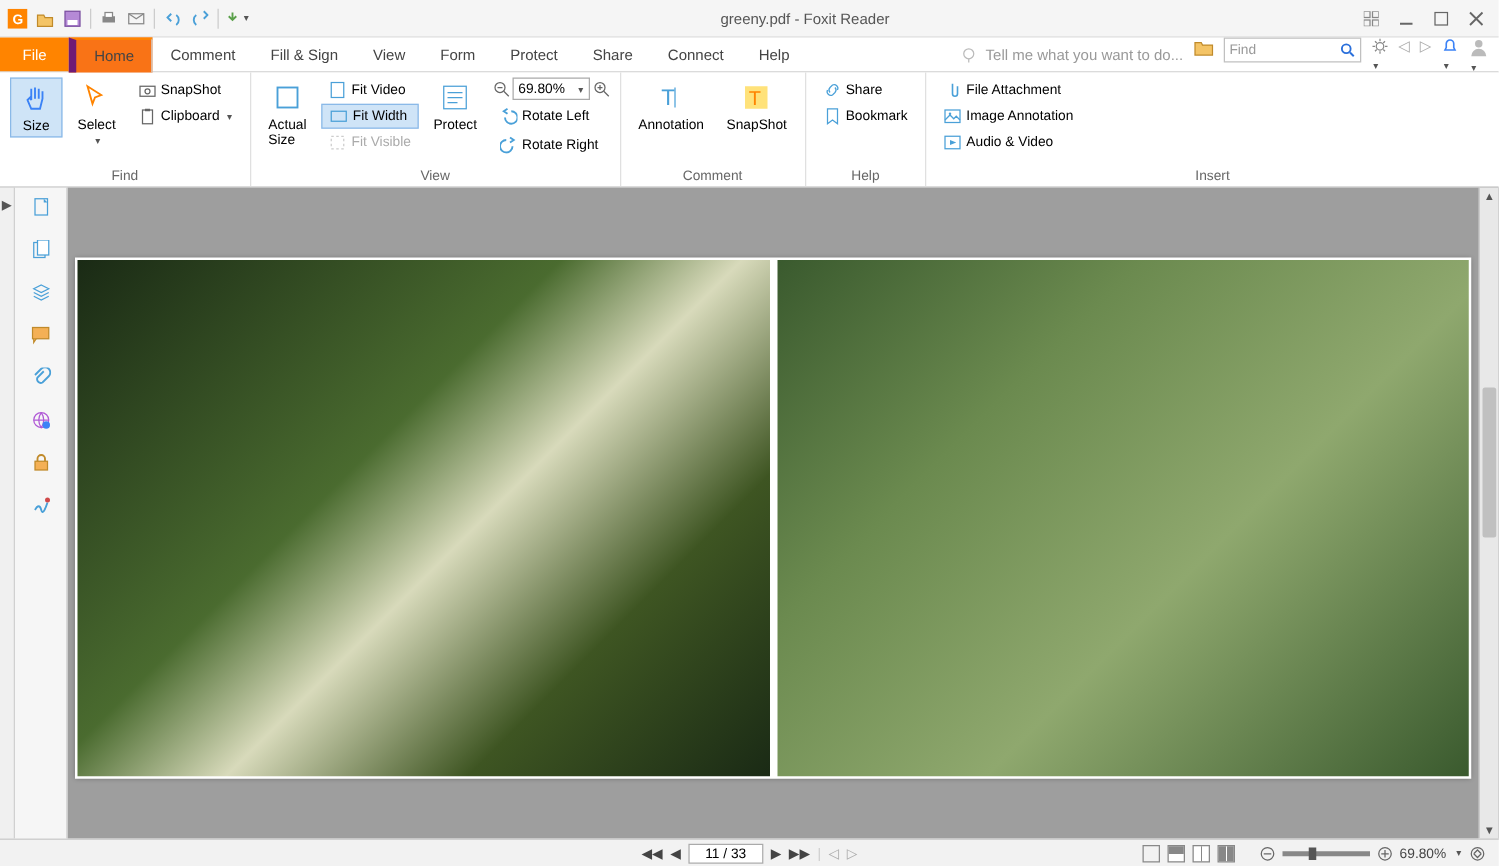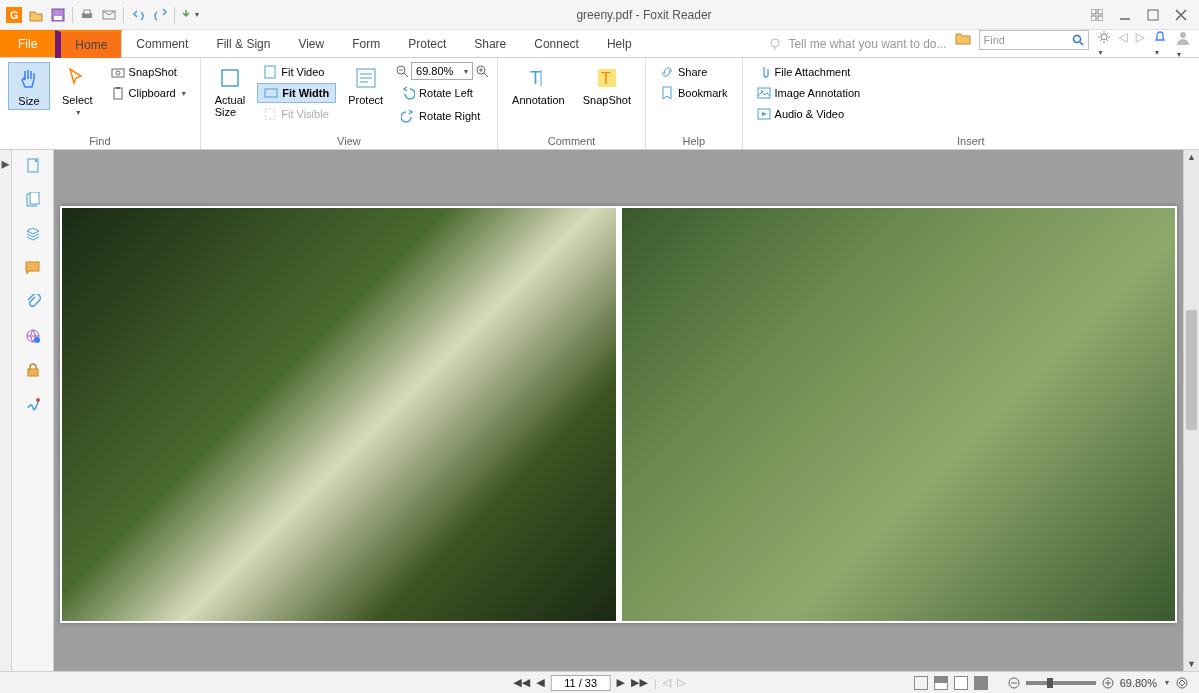--- a/index.html
+++ b/index.html
@@ -24,21 +24,21 @@
 .bell { color: #3b82f6; }
 
 .ribbon { height: 92px; display: flex; border-bottom: 1px solid #d0d0d0; background: #fff; font-size: 11px; }
 .group { border-right: 1px solid #e0e0e0; padding: 4px 8px 2px; display: flex; flex-direction: column; }
 .group-body { flex: 1; display: flex; align-items: flex-start; gap: 6px; }
 .group-label { text-align: center; font-size: 11px; color: #666; padding-top: 2px; }
 .bigbtn { display: flex; flex-direction: column; align-items: center; gap: 2px; padding: 2px 6px; cursor: pointer; }
 .bigbtn .glyph { width: 28px; height: 28px; display: flex; align-items: center; justify-content: center; }
 .bigbtn.sel { background: #cfe4f7; border: 1px solid #8ab9e8; }
 .smallbtn { display: flex; align-items: center; gap: 4px; padding: 2px 6px; cursor: pointer; height: 20px; }
-.smallbtn.sel { background: #cfe4f7; border: 1px solid #8ab9e8; font-weight: bold; }
+.smallbtn.sel { background: #cfe4f7; border: 1px solid #8ab9e8; }
 .smallbtn.dis { color: #aaa; }
 .col { display: flex; flex-direction: column; gap: 1px; justify-content: space-between; }
 .zoom-box { border: 1px solid #aaa; background: #fff; width: 62px; height: 18px; display: flex; align-items: center; padding: 0 4px; font-size: 11px; }
 .drop { font-size: 8px; color: #555; margin-left: 2px; }
 
 .workspace { position: absolute; top: 150px; left: 0; right: 0; bottom: 22px; display: flex; background: #9e9e9e; }
 .sidepanel { width: 42px; background: #f6f6f6; border-right: 1px solid #d0d0d0; display: flex; flex-direction: column; align-items: center; padding-top: 6px; gap: 14px; }
 .sidepanel .pico { width: 20px; height: 20px; display: flex; align-items: center; justify-content: center; cursor: pointer; }
 .side-collapse { width: 12px; background: #f0f0f0; border-right: 1px solid #d0d0d0; display: flex; align-items: flex-start; justify-content: center; padding-top: 4px; cursor: pointer; color: #555; }
 .doc-area { flex: 1; position: relative; overflow: hidden; }

